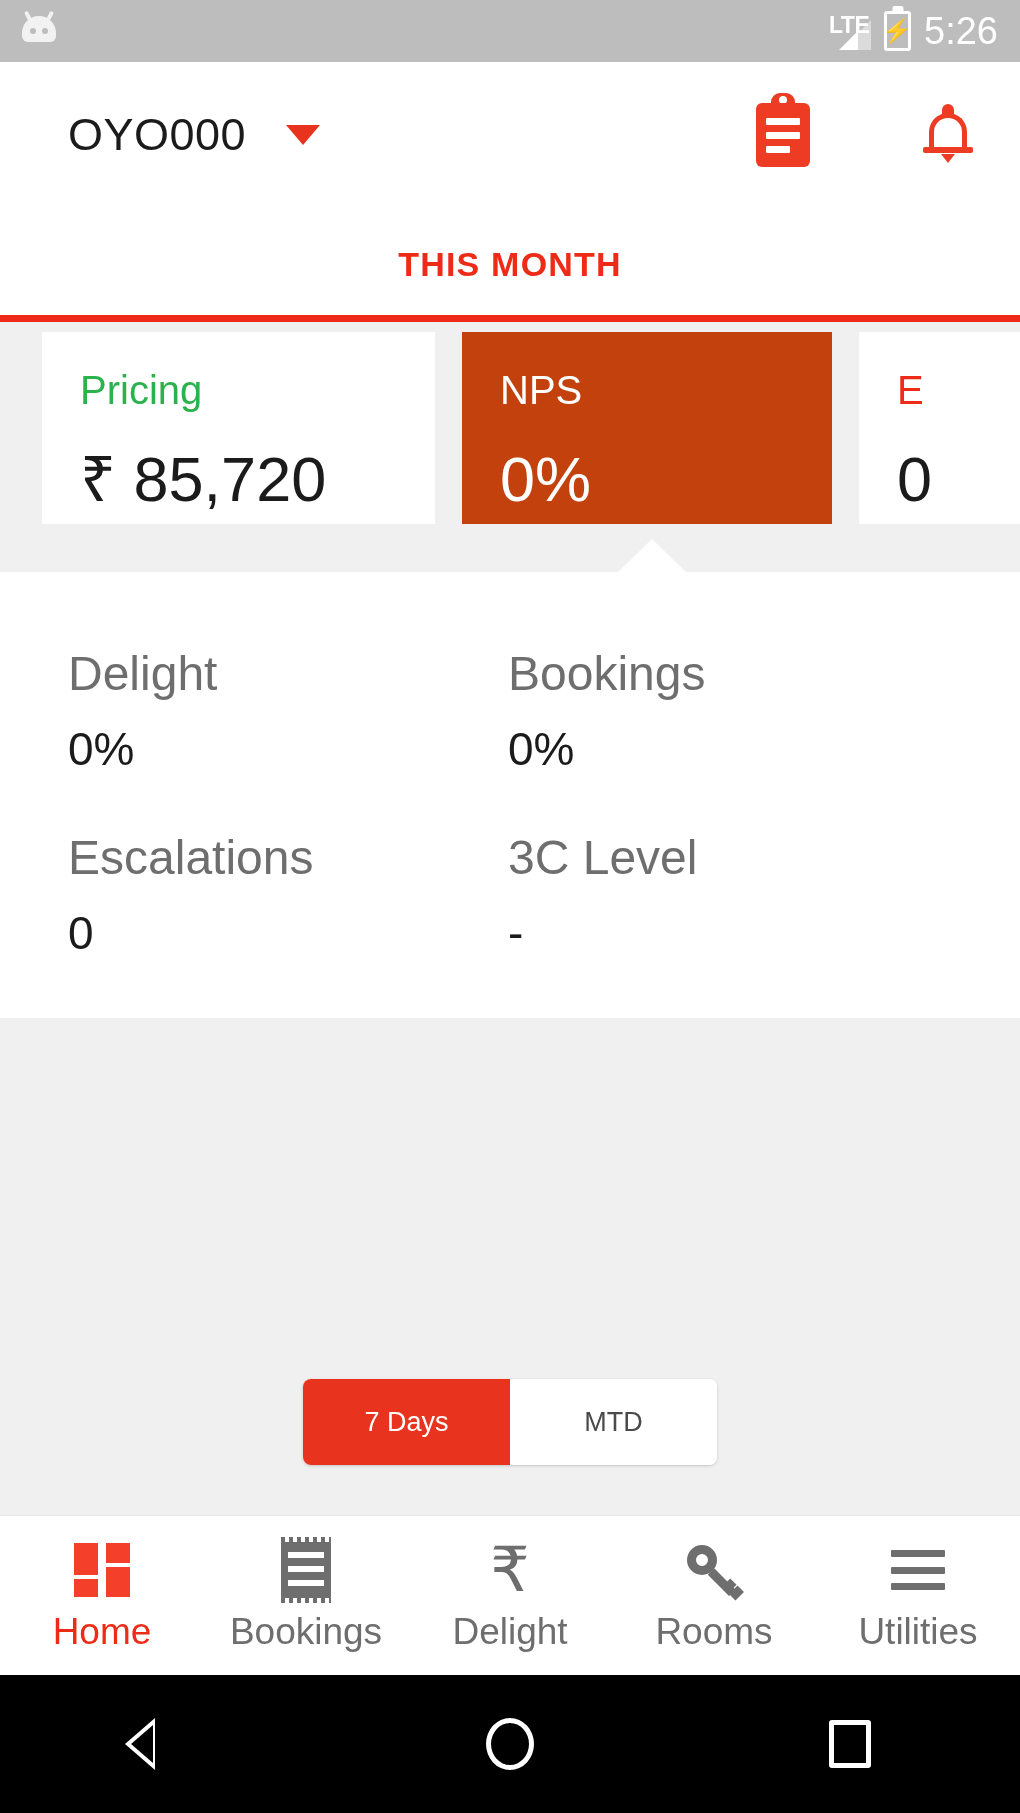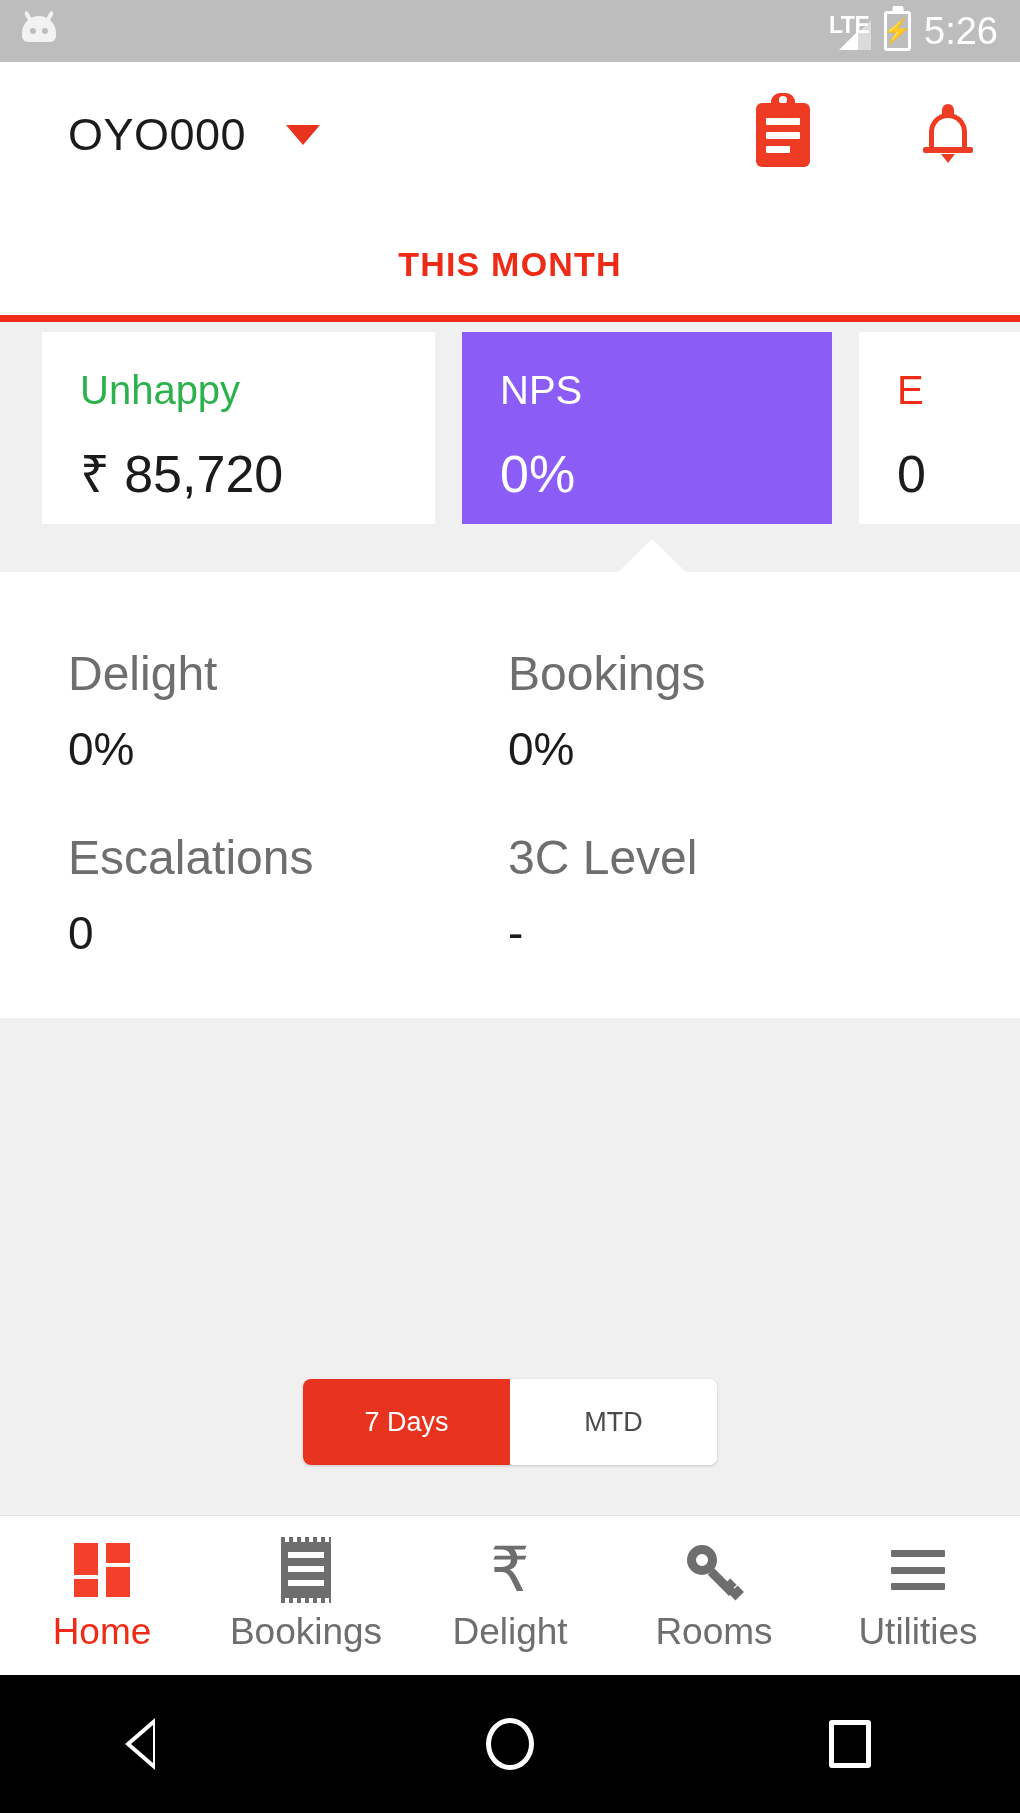--- a/index.html
+++ b/index.html
@@ -90,23 +90,23 @@
     content:""; position:absolute; left:0; right:0; bottom:0; height:7px; background:#ee2b16;
   }
 
   
   .cards-strip { flex:0 0 250px; background:#f0f0f0; position:relative; padding-top:10px; }
   .cards-row { display:flex; gap:27px; padding-left:42px; }
   .card {
     flex:0 0 auto; width:393px; height:192px; background:#fff;
     padding:38px 0 0 38px; overflow:hidden;
   }
-  .card.nps { background:#8b5cf6; width:370px; }
+  .card.nps { background:#c2410c; width:370px; }
   .card-title { font-size:40px; line-height:1; margin-bottom:38px; }
-  .card-value { font-size:52px; line-height:1; color:#1b1b1b; }
+  .card-value { font-size:63px; line-height:1; color:#1b1b1b; }
   .card.revenue .card-title { color:#2bb24c; }
   .card.nps .card-title { color:#ffffff; }
   .card.nps .card-value { color:#ffffff; }
   .card.third .card-title { color:#ee2b16; }
   .pointer {
     position:absolute; left:617px; bottom:-1px; width:0;height:0;
     border-left:35px solid transparent; border-right:35px solid transparent;
     border-bottom:34px solid #ffffff;
   }
 
@@ -235,21 +235,21 @@
     </div>
   </div>
 
   <div class="tabs">
     <div class="tab active">THIS MONTH</div>
   </div>
 
   <div class="cards-strip">
     <div class="cards-row">
       <div class="card revenue">
-        <div class="card-title">Unhappy</div>
+        <div class="card-title">Pricing</div>
         <div class="card-value">₹ 85,720</div>
       </div>
       <div class="card nps">
         <div class="card-title">NPS</div>
         <div class="card-value">0%</div>
       </div>
       <div class="card third">
         <div class="card-title">E</div>
         <div class="card-value">0</div>
       </div>

